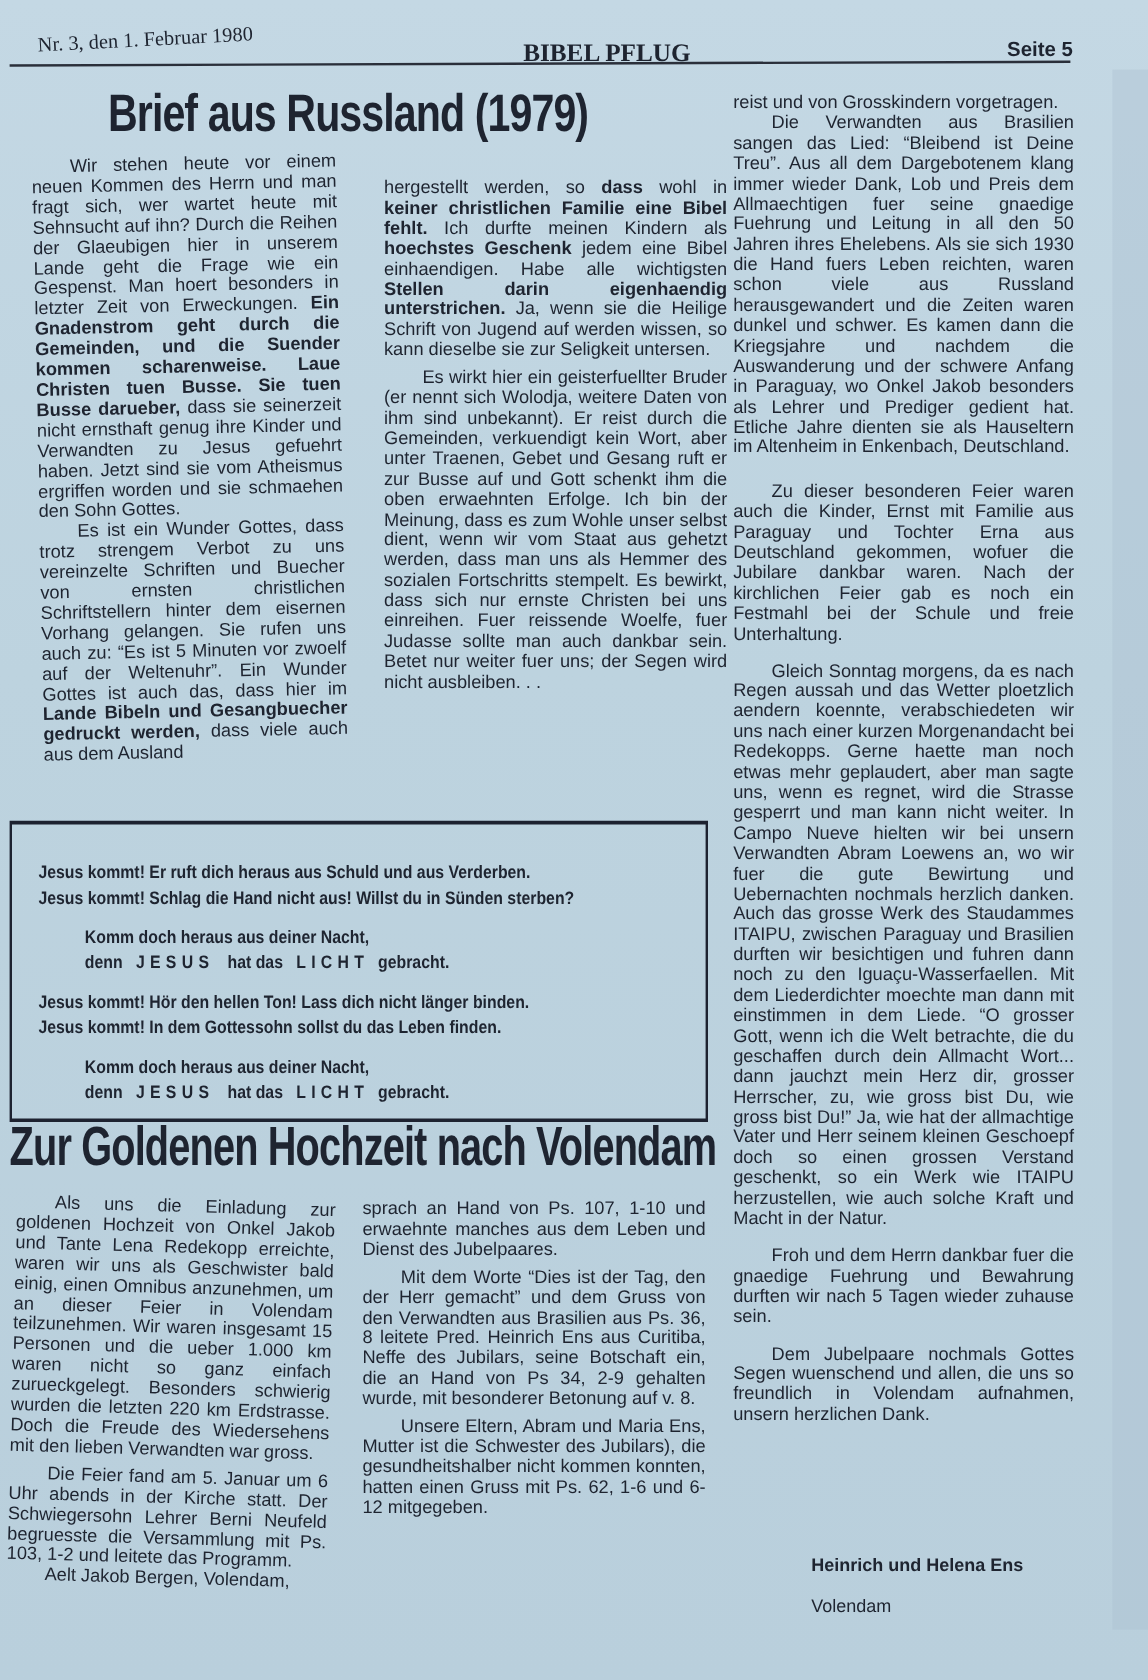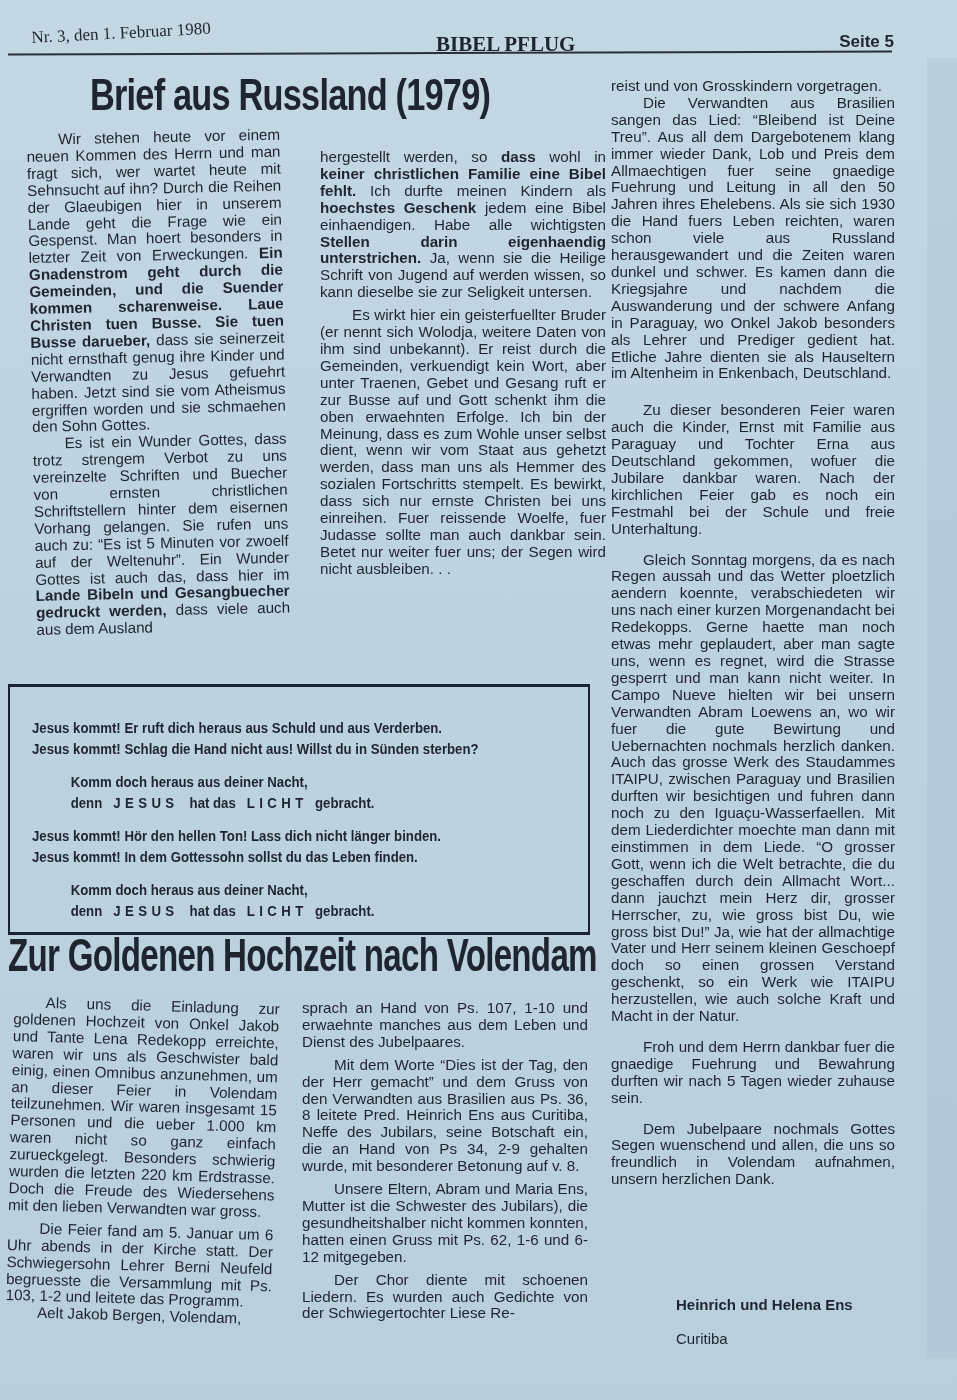--- a/index.html
+++ b/index.html
@@ -92,27 +92,26 @@
   <div class="col c4">
     <p class="indent">Als uns die Einladung zur goldenen Hochzeit von Onkel Jakob und Tante Lena Redekopp erreichte, waren wir uns als Geschwister bald einig, einen Omnibus anzunehmen, um an dieser Feier in Volendam teilzunehmen. Wir waren insgesamt 15 Personen und die ueber 1.000 km waren nicht so ganz einfach zurueckgelegt. Besonders schwierig wurden die letzten 220 km Erdstrasse. Doch die Freude des Wiedersehens mit den lieben Verwandten war gross.</p>
     <p class="indent gap">Die Feier fand am 5. Januar um 6 Uhr abends in der Kirche statt. Der Schwiegersohn Lehrer Berni Neufeld begruesste die Versammlung mit Ps. 103, 1-2 und leitete das Programm.</p>
     <p class="indent">Aelt Jakob Bergen, Volendam,</p>
   </div>
 
   <div class="col c5">
     <p>sprach an Hand von Ps. 107, 1-10 und erwaehnte manches aus dem Leben und Dienst des Jubelpaares.</p>
     <p class="indent gap">Mit dem Worte “Dies ist der Tag, den der Herr gemacht” und dem Gruss von den Verwandten aus Brasilien aus Ps. 36, 8 leitete Pred. Heinrich Ens aus Curitiba, Neffe des Jubilars, seine Botschaft ein, die an Hand von Ps 34, 2-9 gehalten wurde, mit besonderer Betonung auf v. 8.</p>
     <p class="indent gap">Unsere Eltern, Abram und Maria Ens, Mutter ist die Schwester des Jubilars), die gesundheitshalber nicht kommen konnten, hatten einen Gruss mit Ps. 62, 1-6 und 6-12 mitgegeben.</p>
-    <p class="indent gap">Der Chor diente mit schoenen Liedern. Es wurden auch Gedichte von der Schwiegertochter Liese Re-</p>
   </div>
 
   <div class="col c3">
     <p>reist und von Grosskindern vorgetragen.</p>
     <p class="indent">Die Verwandten aus Brasilien sangen das Lied: “Bleibend ist Deine Treu”. Aus all dem Dargebotenem klang immer wieder Dank, Lob und Preis dem Allmaechtigen fuer seine gnaedige Fuehrung und Leitung in all den 50 Jahren ihres Ehelebens. Als sie sich 1930 die Hand fuers Leben reichten, waren schon viele aus Russland herausgewandert und die Zeiten waren dunkel und schwer. Es kamen dann die Kriegsjahre und nachdem die Auswanderung und der schwere Anfang in Paraguay, wo Onkel Jakob besonders als Lehrer und Prediger gedient hat. Etliche Jahre dienten sie als Hauseltern im Altenheim in Enkenbach, Deutschland.</p>
     <p class="indent gap" style="margin-top:20px">Zu dieser besonderen Feier waren auch die Kinder, Ernst mit Familie aus Paraguay und Tochter Erna aus Deutschland gekommen, wofuer die Jubilare dankbar waren. Nach der kirchlichen Feier gab es noch ein Festmahl bei der Schule und freie Unterhaltung.</p>
     <p class="indent gap" style="margin-top:14px">Gleich Sonntag morgens, da es nach Regen aussah und das Wetter ploetzlich aendern koennte, verabschiedeten wir uns nach einer kurzen Morgenandacht bei Redekopps. Gerne haette man noch etwas mehr geplaudert, aber man sagte uns, wenn es regnet, wird die Strasse gesperrt und man kann nicht weiter. In Campo Nueve hielten wir bei unsern Verwandten Abram Loewens an, wo wir fuer die gute Bewirtung und Uebernachten nochmals herzlich danken. Auch das grosse Werk des Staudammes ITAIPU, zwischen Paraguay und Brasilien durften wir besichtigen und fuhren dann noch zu den Iguaçu-Wasserfaellen. Mit dem Liederdichter moechte man dann mit einstimmen in dem Liede. “O grosser Gott, wenn ich die Welt betrachte, die du geschaffen durch dein Allmacht Wort... dann jauchzt mein Herz dir, grosser Herrscher, zu, wie gross bist Du, wie gross bist Du!” Ja, wie hat der allmachtige Vater und Herr seinem kleinen Geschoepf doch so einen grossen Verstand geschenkt, so ein Werk wie ITAIPU herzustellen, wie auch solche Kraft und Macht in der Natur.</p>
     <p class="indent gap" style="margin-top:14px">Froh und dem Herrn dankbar fuer die gnaedige Fuehrung und Bewahrung durften wir nach 5 Tagen wieder zuhause sein.</p>
     <p class="indent gap" style="margin-top:14px">Dem Jubelpaare nochmals Gottes Segen wuenschend und allen, die uns so freundlich in Volendam aufnahmen, unsern herzlichen Dank.</p>
   </div>
 
   <div class="sig">Heinrich und Helena Ens</div>
-  <div class="place">Curitiba</div>
+  <div class="place">Volendam</div>
 </div>
 
 </body></html>

